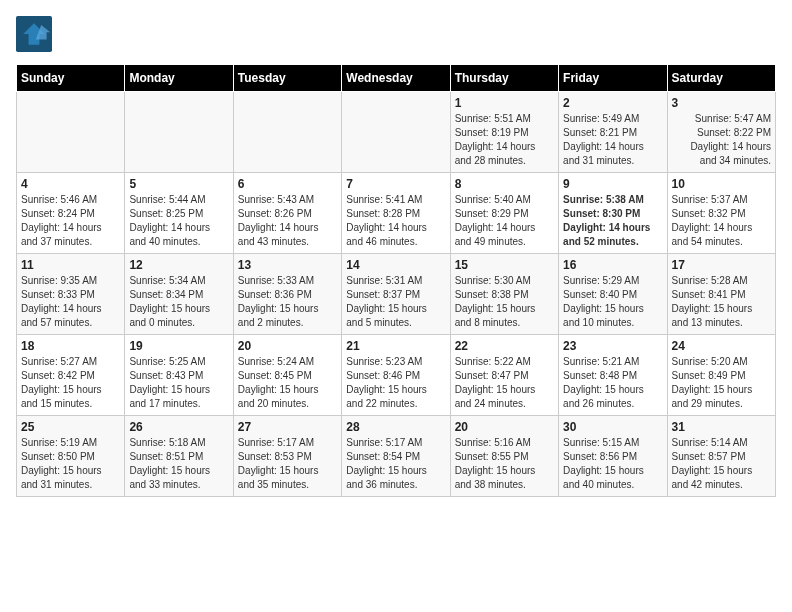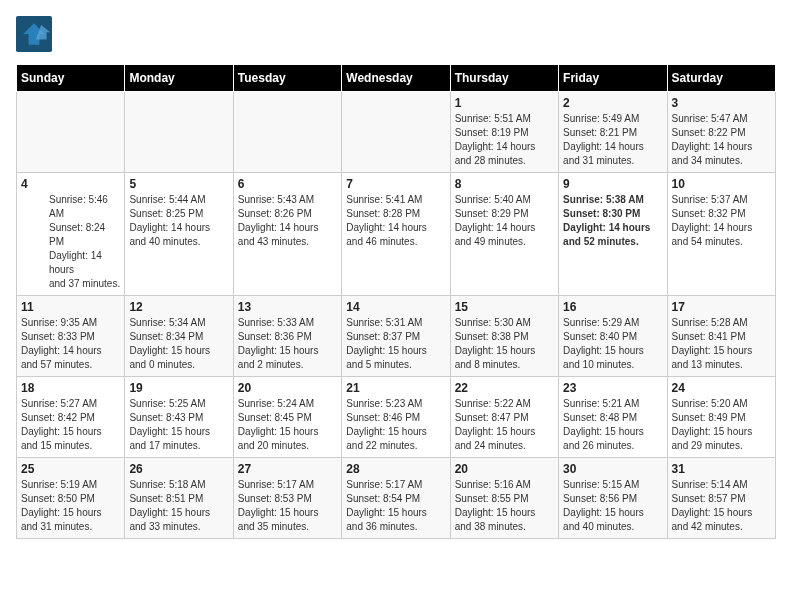--- a/index.html
+++ b/index.html
@@ -135,30 +135,30 @@
         </td>
         <td>
           <span class="day-number">2</span>
           <div class="day-info" style="white-space: pre-line;">Sunrise: 5:49 AM
 Sunset: 8:21 PM
 Daylight: 14 hours
 and 31 minutes.</div>
         </td>
         <td>
           <span class="day-number">3</span>
-          <div class="day-info" style="white-space: pre-line;">Sunrise: 5:47 AM
+          <div class="day-info" style="white-space: pre-line; text-align: right;">Sunrise: 5:47 AM
 Sunset: 8:22 PM
 Daylight: 14 hours
 and 34 minutes.</div>
         </td>
       </tr>
       <tr>
         <td>
           <span class="day-number">4</span>
-          <div class="day-info" style="white-space: pre-line; margin-left: 28px;">Sunrise: 5:46 AM
+          <div class="day-info" style="white-space: pre-line;">Sunrise: 5:46 AM
 Sunset: 8:24 PM
 Daylight: 14 hours
 and 37 minutes.</div>
         </td>
         <td>
           <span class="day-number">5</span>
           <div class="day-info" style="white-space: pre-line;">Sunrise: 5:44 AM
 Sunset: 8:25 PM
 Daylight: 14 hours
 and 40 minutes.</div>

